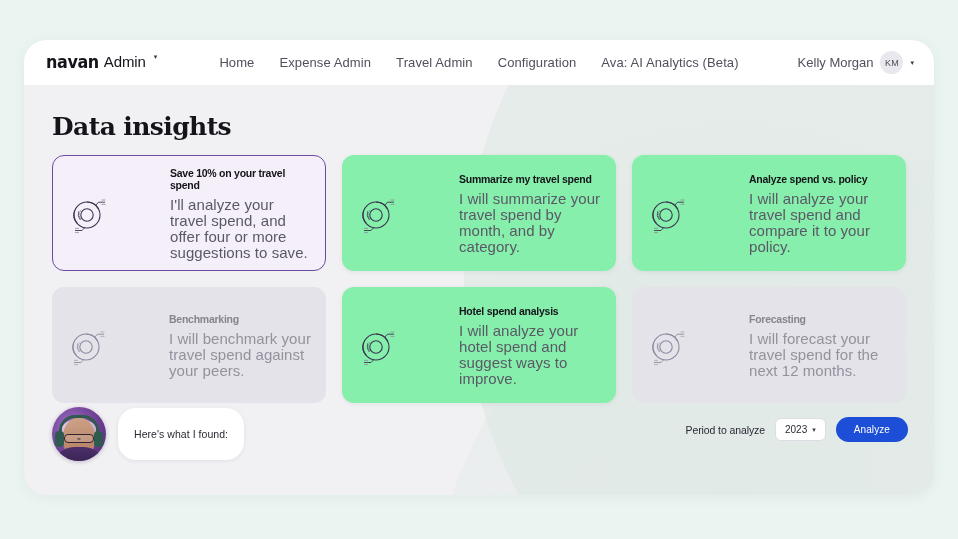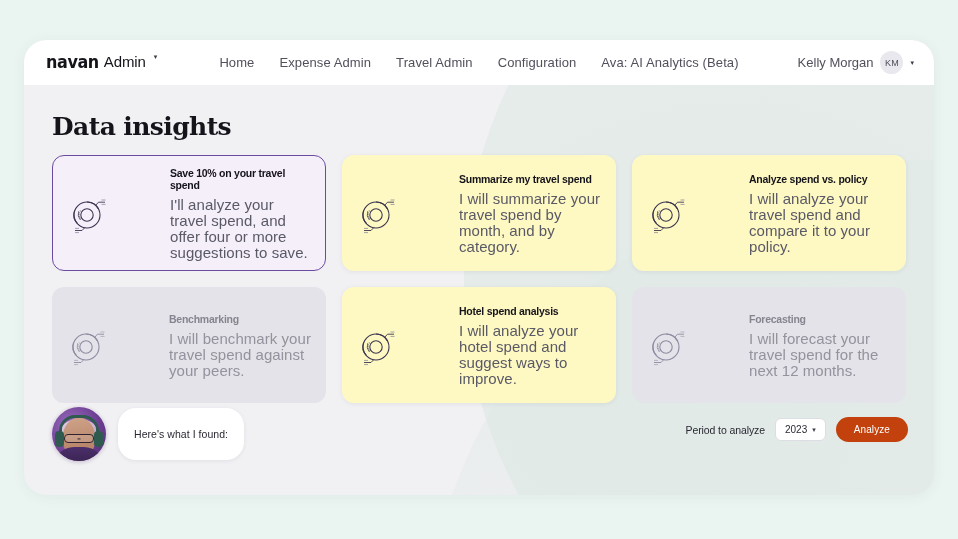--- a/index.html
+++ b/index.html
@@ -133,21 +133,21 @@
     left: 28px; top: 70px;
     width: 854px;
     display: grid;
     grid-template-columns: repeat(3, 274px);
     grid-gap: 16px;
   }
   .card {
     position: relative;
     height: 116px;
     border-radius: 12px;
-    background: #fef9c3;
+    background: #86efac;
     box-shadow: 0 1px 5px rgba(40,40,60,.07);
     display: flex;
     align-items: center;
     padding: 0 14px 0 12px;
     cursor: pointer;
   }
   .card.selected {
     background: #f5effa;
     border: 1.6px solid #6b4ba0;
     box-shadow: none;
@@ -285,21 +285,21 @@
     border: 1px solid #dedce4;
     border-radius: 6px;
     padding: 5px 9px;
     font-size: 10px;
     color: #2a2933;
     display: flex; align-items: center; gap: 5px;
     cursor: pointer;
   }
   #period-select .caret { font-size: 7px; color: #3b3a45; }
   #analyze-btn {
-    background: #c2410c;
+    background: #1d4ed8;
     color: #ffffff;
     border: none;
     border-radius: 14px;
     padding: 7px 18px;
     font-size: 10px;
     font-family: "Liberation Sans", sans-serif;
     cursor: pointer;
     letter-spacing: .1px;
   }
 </style>

